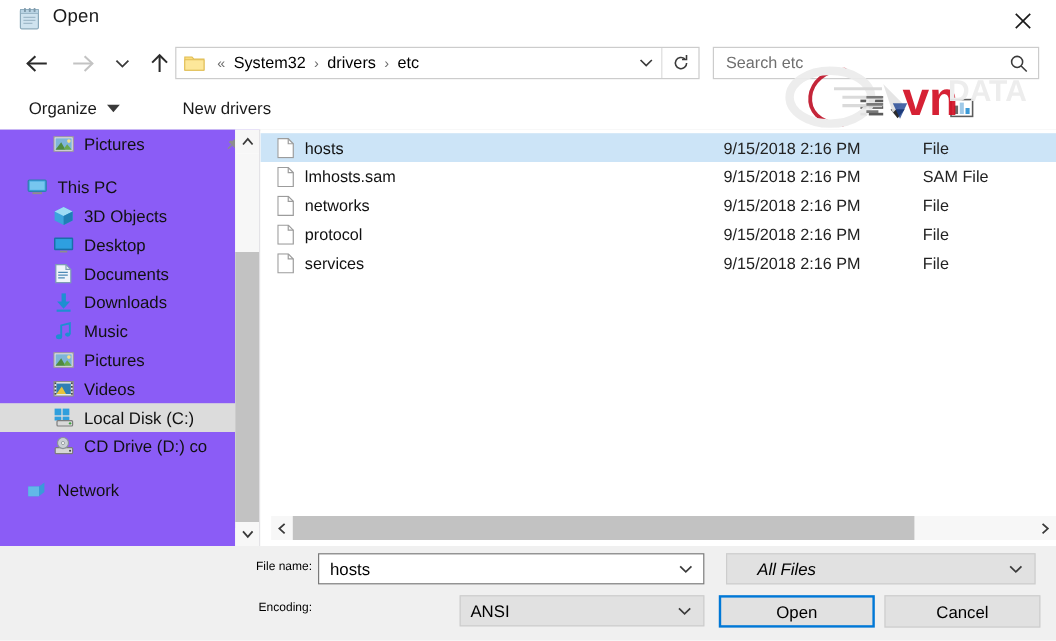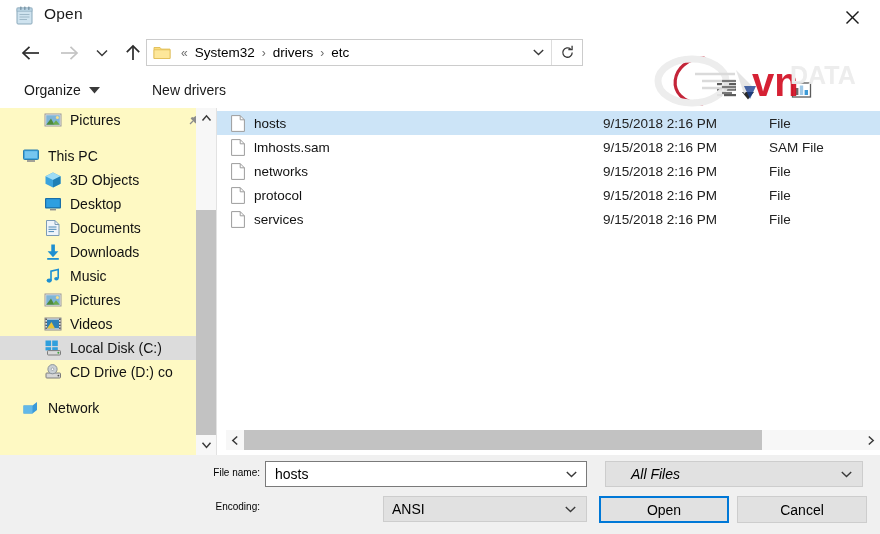--- a/index.html
+++ b/index.html
@@ -168,21 +168,21 @@
     width: 230px; height: 56px;
     pointer-events: none;
     opacity: .93;
   }
 
   
   #navpane {
     position: absolute;
     left: 0; top: 108px;
     width: 216px; height: 347px;
-    background: #fef9c3;
+    background: #8b5cf6;
     overflow: hidden;
   }
   .tree-item {
     position: relative;
     height: 24px;
     display: flex;
     align-items: center;
     font-size: 14px;
     color: #111111;
     white-space: nowrap;
@@ -454,20 +454,29 @@
         </svg>
       </div>
       <div id="addr-refresh">
         <svg width="15" height="15" viewBox="0 0 16 16">
           <path d="M13 8 a5 5 0 1 1 -1.6 -3.6" fill="none" stroke="#3a3a3a" stroke-width="1.4"></path>
           <polyline points="12.9,0.9 12.9,4.9 8.9,4.9" fill="none" stroke="#3a3a3a" stroke-width="1.4"></polyline>
         </svg>
       </div>
     </div>
 
+    <div id="searchbox">
+      <input id="search-input" type="text" placeholder="Search etc" style="">
+      <span id="search-icon-wrap">
+        <svg width="16" height="16" viewBox="0 0 16 16">
+          <circle cx="6.6" cy="6.6" r="4.6" fill="none" stroke="#3a3a3a" stroke-width="1.3"></circle>
+          <line x1="10" y1="10" x2="14.6" y2="14.6" stroke="#3a3a3a" stroke-width="1.3"></line>
+        </svg>
+      </span>
+    </div>
   </div>
 
   <div id="cmdbar">
     <div class="cmd-item" id="cmd-organize">
       <span>Organize</span>
       <span class="cmd-caret">
         <svg width="11" height="7" viewBox="0 0 11 7">
             <polygon points="0,0 11,0 5.5,6.6" fill="#3a3a3a"></polygon>
           </svg>
       </span>

